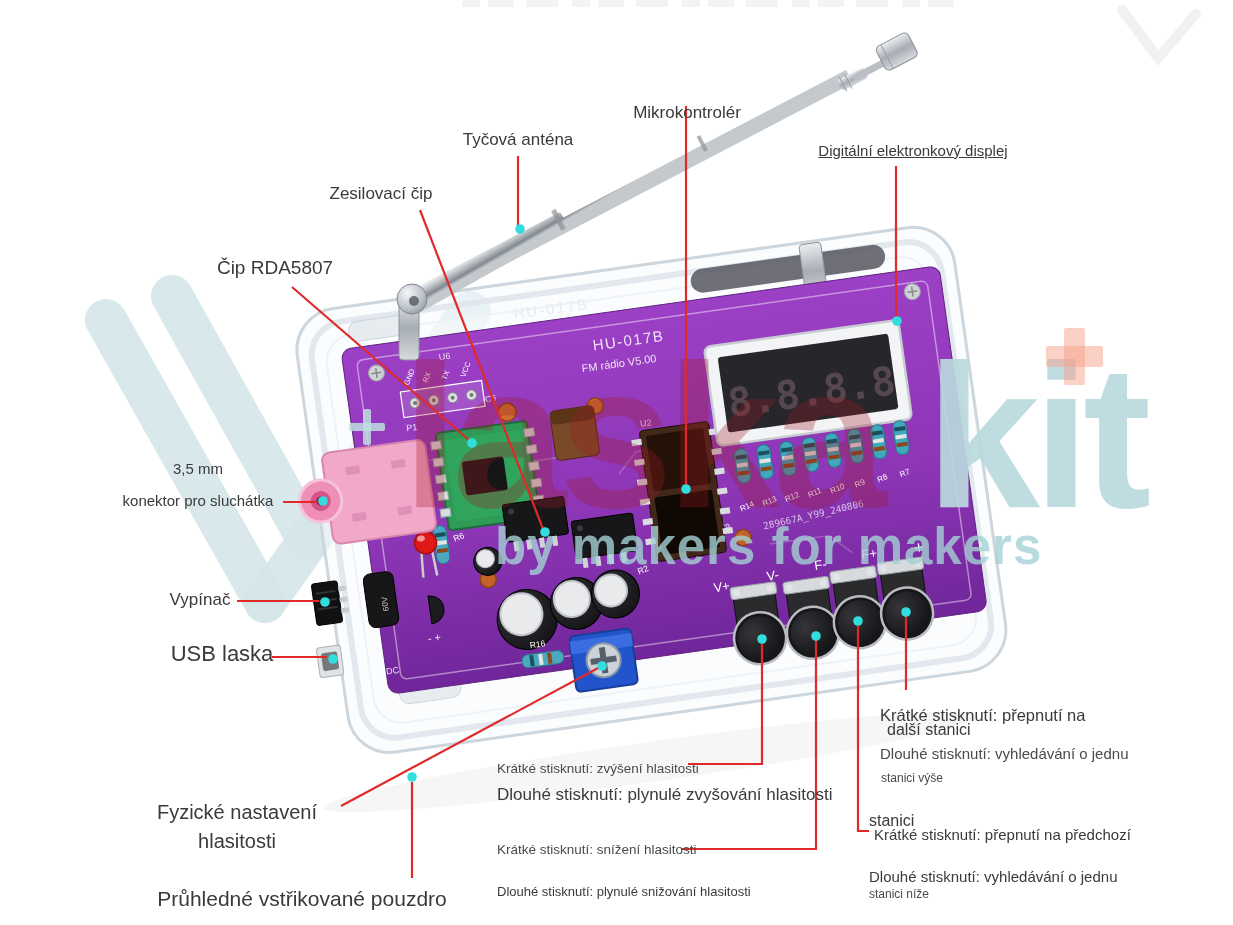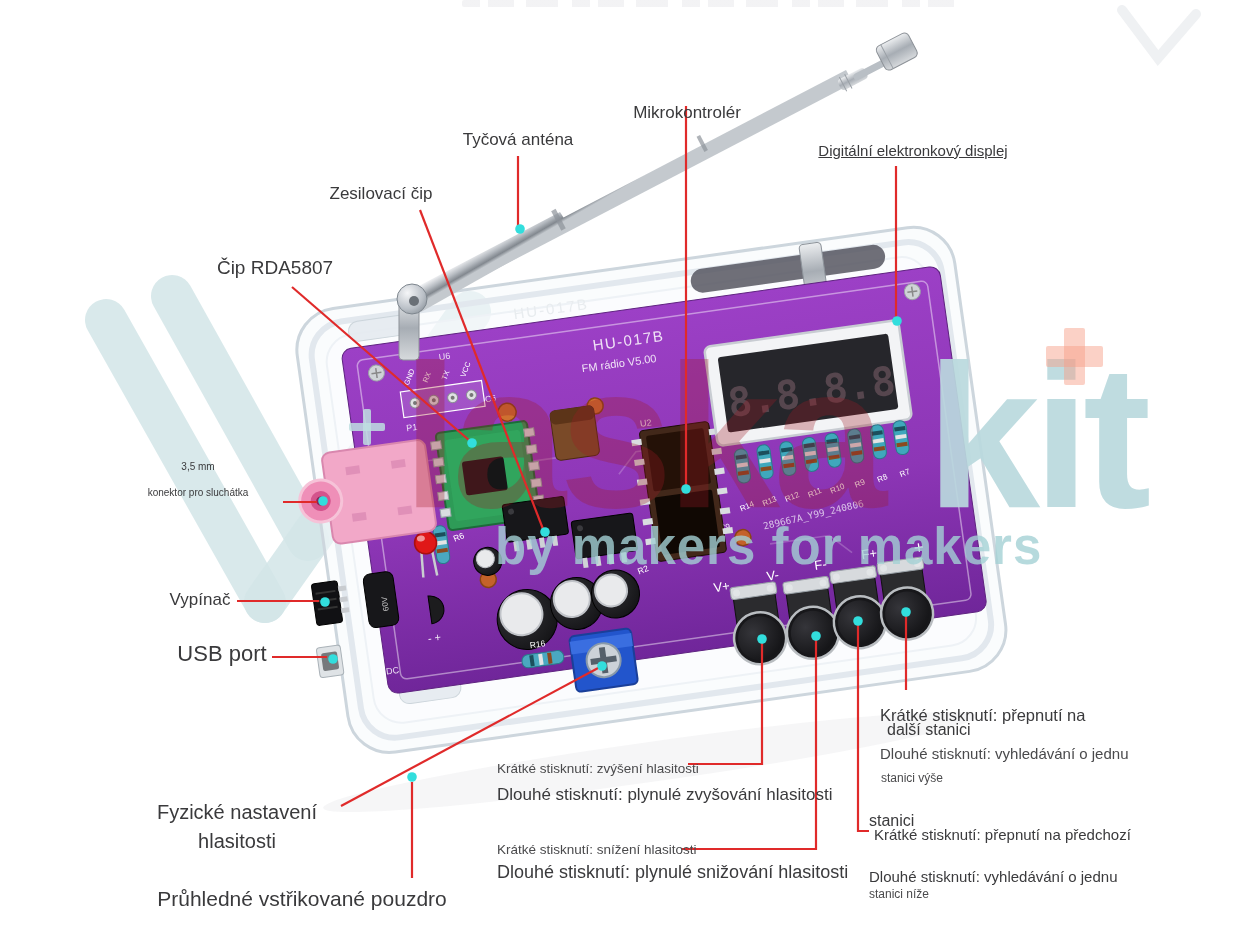--- a/index.html
+++ b/index.html
@@ -441,40 +441,40 @@
       <circle cx="906" cy="612" r="4.8"></circle>
     </g>
   </svg>
 
   <div class="lbl centered" style="left:687px;top:80px;font-size:17px;margin-top:24px;">Mikrokontrolér</div>
   <div class="lbl centered" style="left:518px;top:131px;font-size:17px;">Tyčová anténa</div>
   <div class="lbl centered" style="left:381px;top:185px;font-size:17px;">Zesilovací čip</div>
   <div class="lbl centered" style="left:275px;top:258px;font-size:19px;">Čip RDA5807</div>
   <div class="lbl centered" style="left:913px;top:143px;font-size:15px;text-decoration:underline;">Digitální elektronkový displej</div>
 
-  <div class="lbl centered" style="left:198px;top:461px;font-size:10px;text-align:center;">
+  <div class="lbl centered" style="left:198px;top:461px;font-size:15px;text-align:center;">
     <div>3,5 mm</div>
     <div style="margin-top:15px;">konektor pro sluchátka</div>
   </div>
 
   <div class="lbl centered" style="left:200px;top:591px;font-size:17px;">Vypínač</div>
-  <div class="lbl centered" style="left:222px;top:642px;font-size:22px;">USB port</div>
+  <div class="lbl centered" style="left:222px;top:642px;font-size:22px;">USB laska</div>
 
   <div class="lbl centered" style="left:237px;top:801px;font-size:20px;">
     <div>Fyzické nastavení</div>
     <div style="margin-top:7px;">hlasitosti</div>
   </div>
 
   <div class="lbl centered" style="left:302px;top:887px;font-size:21px;">Průhledné vstřikované pouzdro</div>
 
   <div class="lbl sm" style="left:497px;top:762px;font-size:13.5px;">Krátké stisknutí: zvýšení hlasitosti</div>
   <div class="lbl" style="left:497px;top:786px;font-size:17px;">Dlouhé stisknutí: plynulé zvyšování hlasitosti</div>
 
   <div class="lbl sm" style="left:497px;top:843px;font-size:13.5px;">Krátké stisknutí: snížení hlasitosti</div>
-  <div class="lbl" style="left:497px;top:863px;font-size:18px;">Dlouhé stisknutí: plynulé snižování hlasitosti</div>
+  <div class="lbl" style="left:497px;top:885px;font-size:13px;">Dlouhé stisknutí: plynulé snižování hlasitosti</div>
 
   <div class="lbl" style="left:880px;top:695px;font-size:16.5px;margin-top:11px;">Krátké stisknutí: přepnutí na</div>
   <div class="lbl" style="left:887px;top:721px;font-size:16px;">další stanici</div>
   <div class="lbl sm" style="left:880px;top:746px;font-size:15px;">Dlouhé stisknutí: vyhledávání o jednu</div>
   <div class="lbl sm" style="left:881px;top:772px;font-size:12px;">stanici výše</div>
 
   <div class="lbl" style="left:874px;top:827px;font-size:15px;">Krátké stisknutí: přepnutí na předchozí</div>
   <div class="lbl" style="left:869px;top:812px;font-size:16px;">stanici</div>
   <div class="lbl" style="left:869px;top:869px;font-size:15px;">Dlouhé stisknutí: vyhledávání o jednu</div>
   <div class="lbl sm" style="left:869px;top:888px;font-size:12px;">stanici níže</div>

